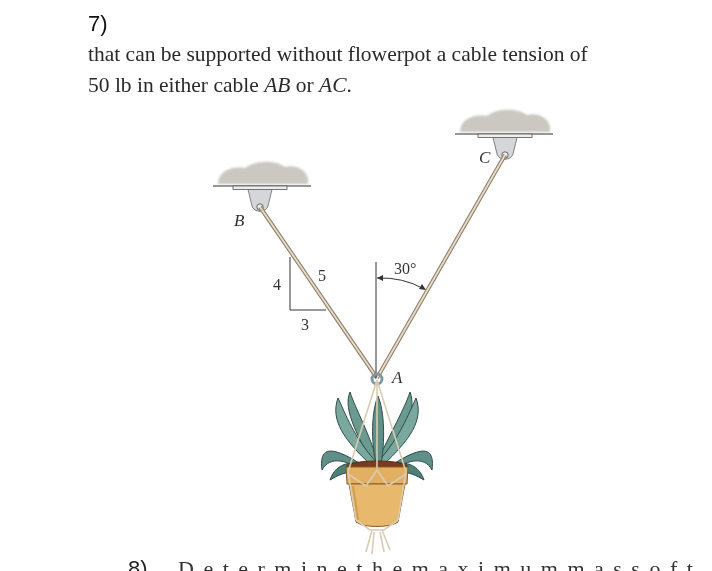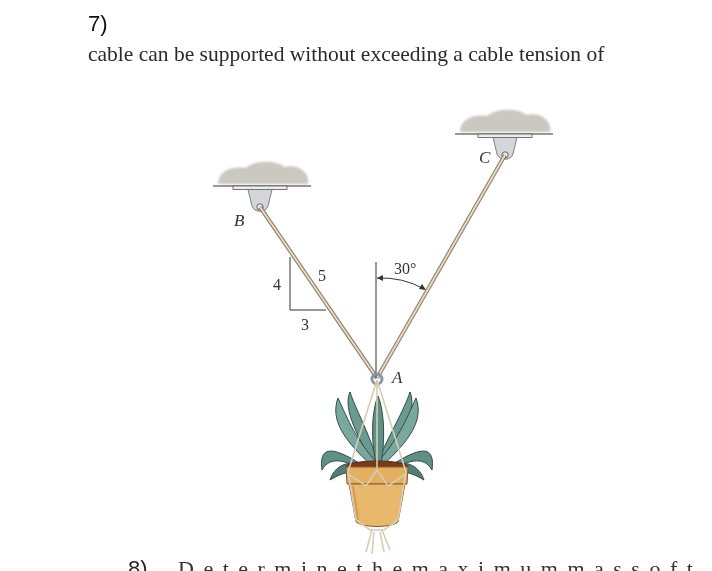--- a/index.html
+++ b/index.html
@@ -14,21 +14,22 @@
   svg { position:absolute; left:0; top:0; }
   .lbl { font-family:"Liberation Serif", serif; fill:#333; }
 </style>
 </head>
 <body>
 
 <div class="problem">
   <span class="line line1">
     <span class="num">7)</span>
   </span>
-  <span class="line">cable can be supported without exceeding a cable tension of</span>
+  <span class="line">that can be supported without flowerpot a cable tension of</span>
+  <span class="line"><span>50 lb in either cable </span><span class="it">AB</span><span> or </span><span class="it">AC</span><span>.</span></span>
 </div>
 
 <svg width="712" height="571" viewBox="0 0 712 571">
   <defs>
     <filter id="blur1">
         <feGaussianBlur stdDeviation="1.2"></feGaussianBlur>
       </filter>
   </defs>
 
   <g>

